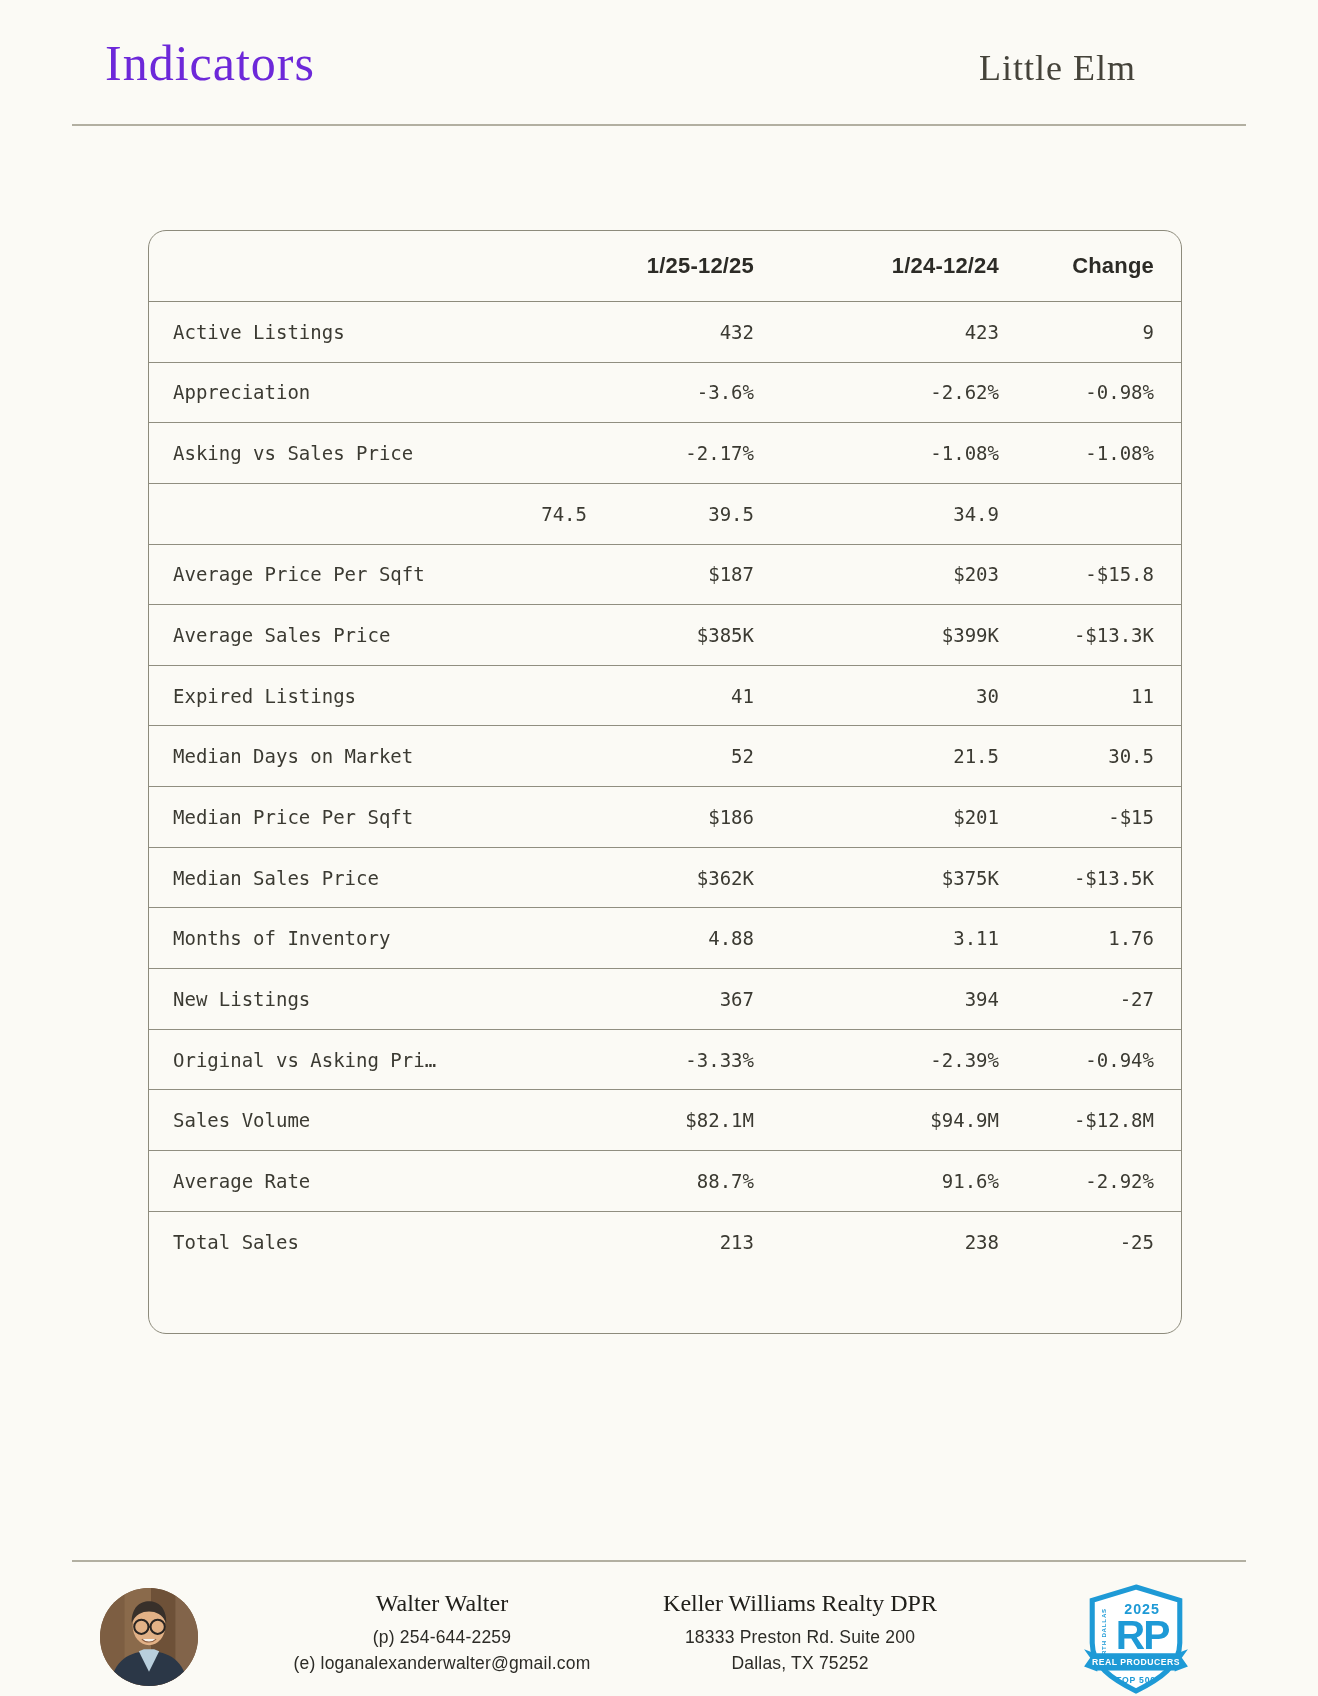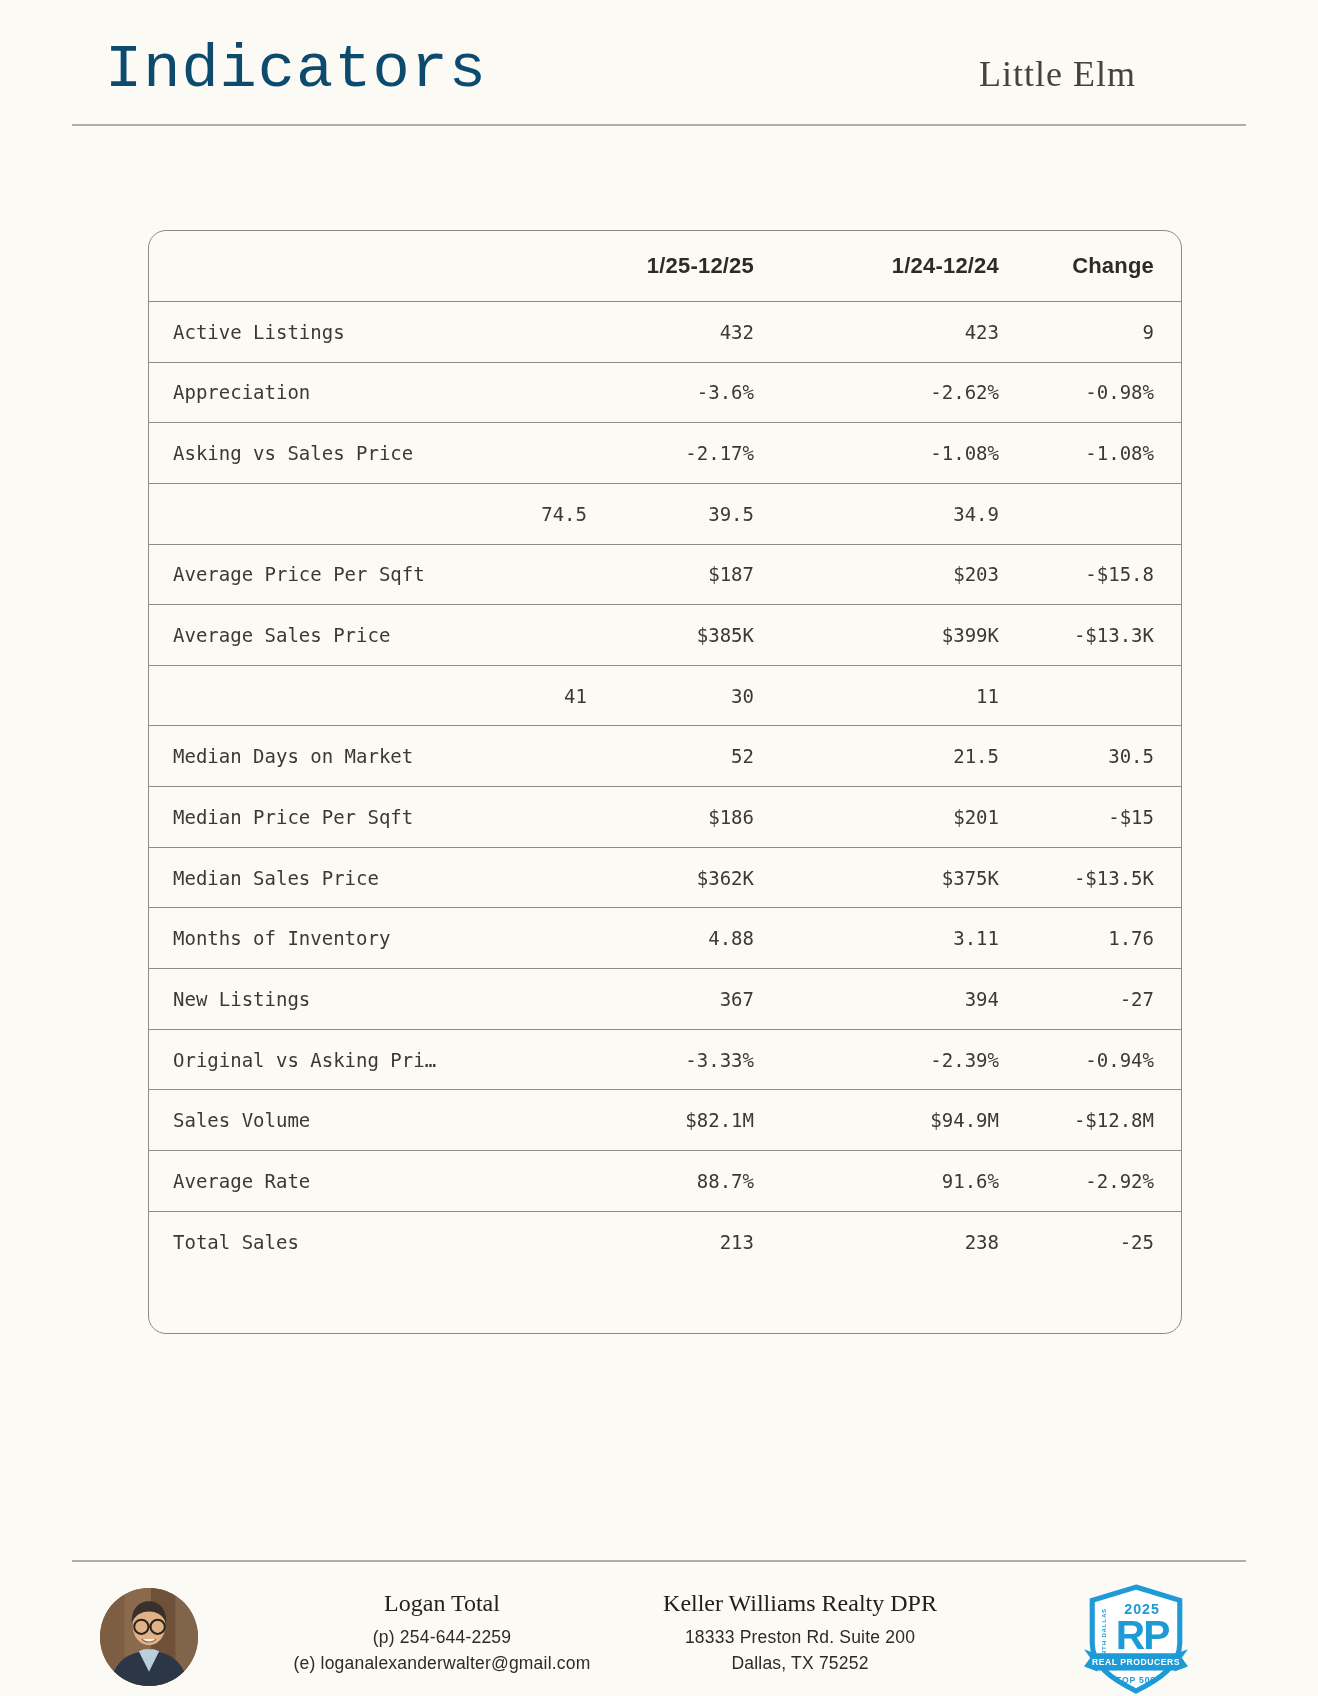--- a/index.html
+++ b/index.html
@@ -13,22 +13,22 @@
   }
 
   
   .page-header{
     position:absolute; left:72px; top:34px; width:1174px; height:92px;
     border-bottom:2px solid #b2afa1;
     display:flex; justify-content:space-between; align-items:baseline;
     padding:0 110px 0 33px;
   }
   .page-title{
-    font-family:Liberation Mono, monospace;
-    font-size:62px; font-weight:400; color:#0c4a6e; letter-spacing:1px;
+    font-family:Liberation Serif, serif;
+    font-size:50px; font-weight:400; color:#6d28d9; letter-spacing:1px;
   }
   .page-location{
     font-family:"Liberation Serif", serif;
     font-size:36px; font-weight:400; color:#45433a; letter-spacing:1px;margin-top:12px;
   }
 
   
   .card{
     position:absolute; left:148px; top:230px; width:1034px; height:1104px;
     border:1.5px solid #8d8b7c; border-radius:18px;
@@ -127,20 +127,21 @@
     <div class="cell num">$203</div>
     <div class="cell num">-$15.8</div>
   </div>
   <div class="trow">
     <div class="cell label">Average Sales Price</div>
     <div class="cell num">$385K</div>
     <div class="cell num">$399K</div>
     <div class="cell num">-$13.3K</div>
   </div>
   <div class="trow">
+    <div class="cell label">Expired Listings</div>
     <div class="cell num">41</div>
     <div class="cell num">30</div>
     <div class="cell num">11</div>
   </div>
   <div class="trow">
     <div class="cell label">Median Days on Market</div>
     <div class="cell num">52</div>
     <div class="cell num">21.5</div>
     <div class="cell num">30.5</div>
   </div>
@@ -207,21 +208,21 @@
     <ellipse cx="48" cy="37" rx="16" ry="19" fill="#e2b186"></ellipse>
     <path d="M31 34 C31 19 39 13 48 13 C57 13 65 19 65 34 C61 26 55 23 48 23 C41 23 35 26 31 34 Z" fill="#38302a"></path>
     <circle cx="40.5" cy="38" r="7" fill="none" stroke="#2a2522" stroke-width="2"></circle>
     <circle cx="56.5" cy="38" r="7" fill="none" stroke="#2a2522" stroke-width="2"></circle>
     <line x1="47.5" y1="38" x2="49.5" y2="38" stroke="#2a2522" stroke-width="2"></line>
     <path d="M41 50 C45 54 51 54 55 50" fill="#f7f4ef" stroke="#8c5f42" stroke-width="1"></path>
   </svg>
 </div>
 
 <div class="agent-block">
-  <div class="block-name">Logan Total</div>
+  <div class="block-name">Walter Walter</div>
   <div class="block-line">(p) 254-644-2259</div>
   <div class="block-line">(e) loganalexanderwalter@gmail.com</div>
 </div>
 
 <div class="office-block">
   <div class="block-name">Keller Williams Realty DPR</div>
   <div class="block-line">18333 Preston Rd. Suite 200</div>
   <div class="block-line">Dallas, TX 75252</div>
 </div>
 

